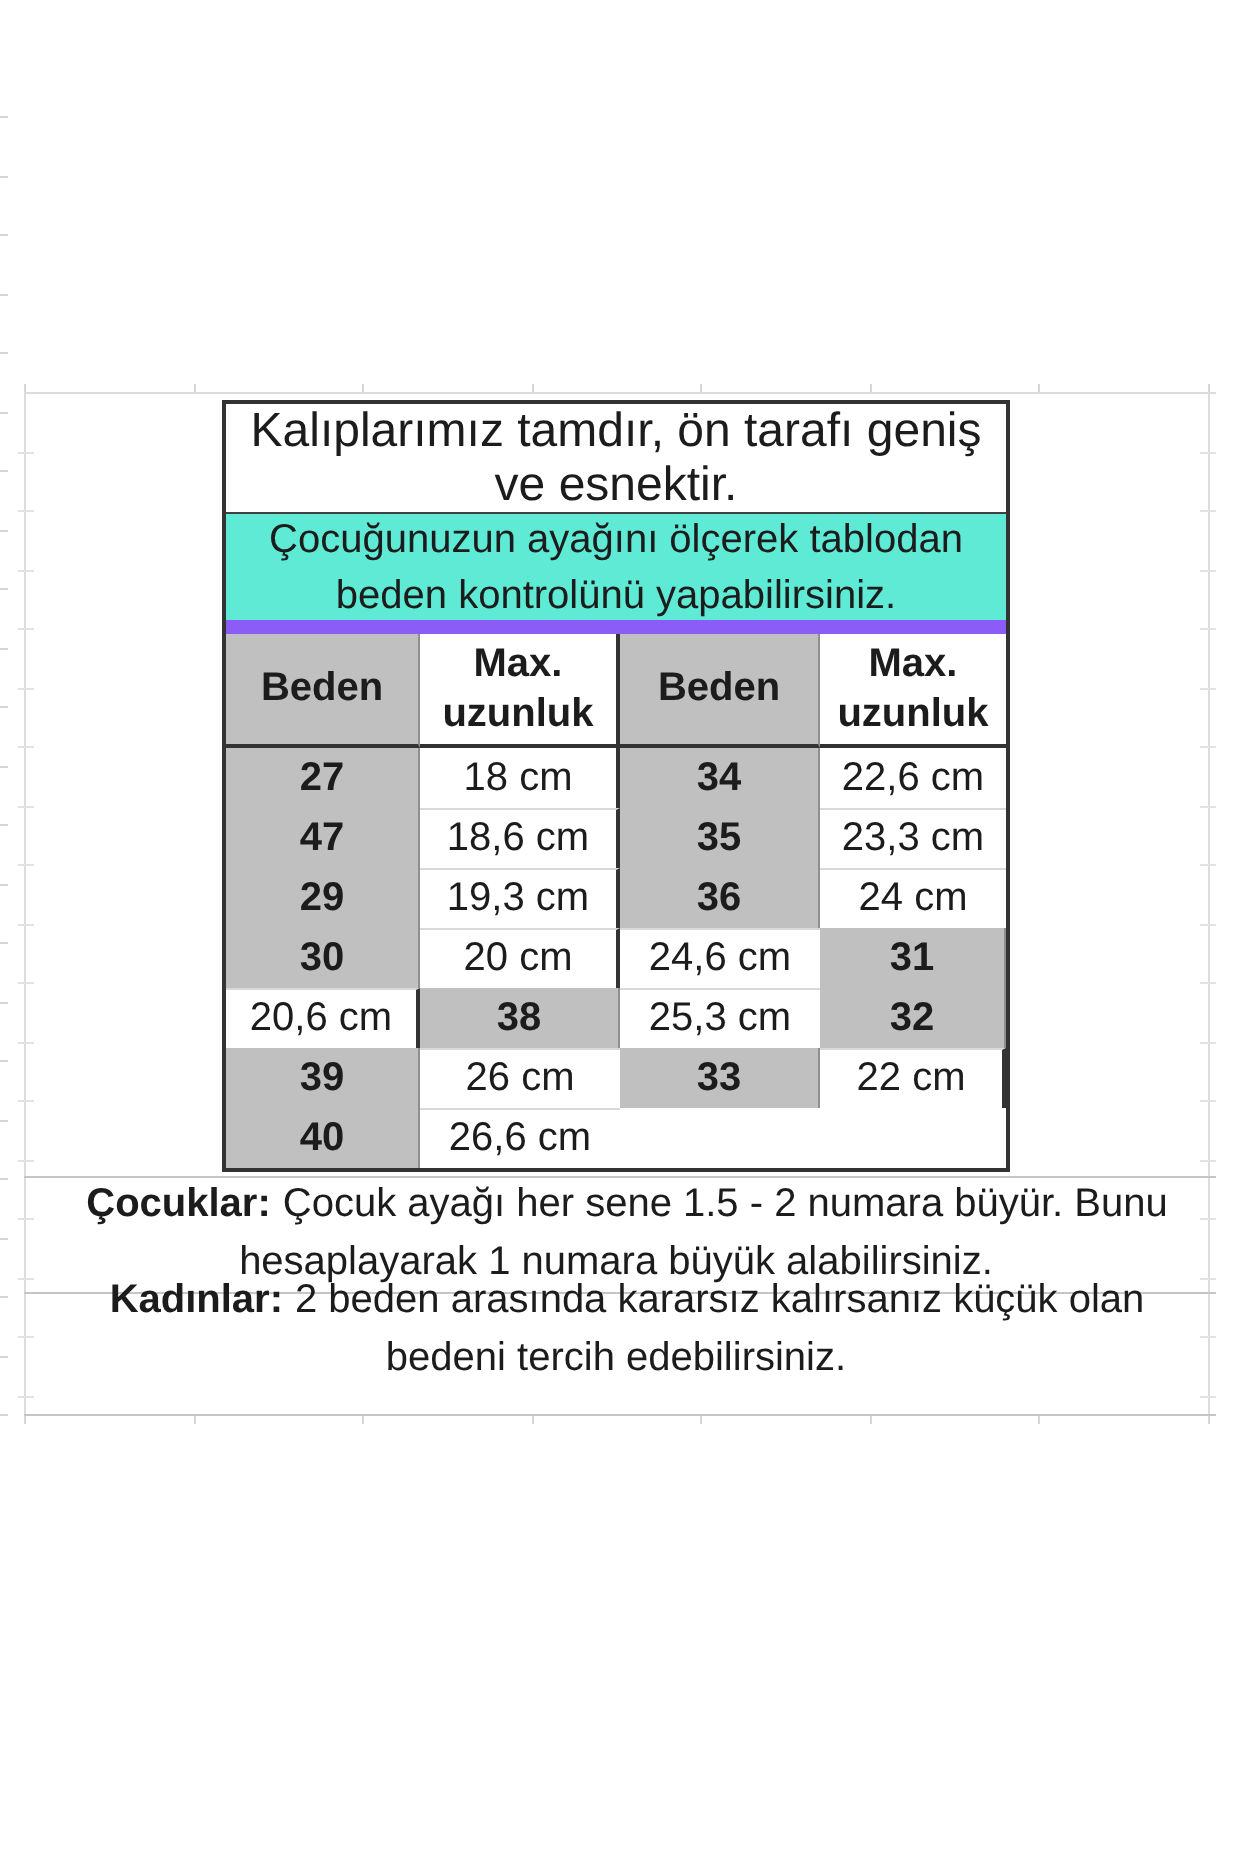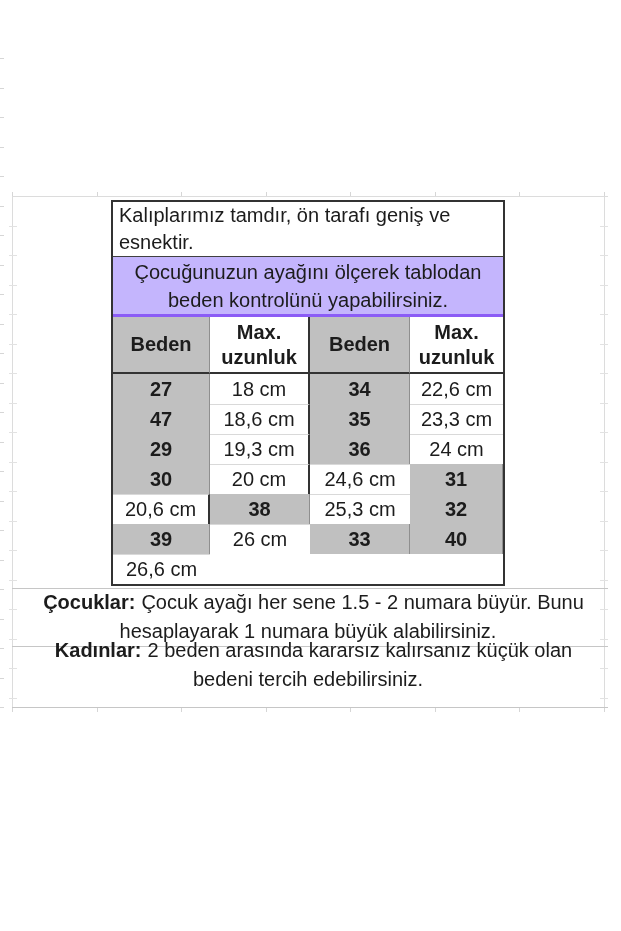--- a/index.html
+++ b/index.html
@@ -20,28 +20,28 @@
     left: 111px; top: 200px;
     width: 394px;
     box-sizing: border-box;
     border: 2px solid #333333;
     background: #ffffff;
   }
   .tb-title {
     height: 55px;
     border-bottom: 1px solid #404040;
     display: flex; align-items: center; justify-content: center;
-    text-align: left;
-    font-size: 20px; line-height: 27px;
+    text-align: center;
+    font-size: 24px; line-height: 27px;
     padding: 0 6px; box-sizing: border-box;
   }
   .tb-yellow {
     height: 60px;
-    border-bottom: 3px solid #8b5cf6;
-    background: #c4b5fd;
+    border-bottom: 7px solid #8b5cf6;
+    background: #5eead4;
     display: flex; align-items: center; justify-content: center;
     text-align: center;
     font-size: 20px; line-height: 28px;
     padding: 0 6px; box-sizing: border-box;
   }
   .tb-grid {
     display: grid;
     grid-template-columns: 97px 100px 100px 93px;
     grid-template-rows: 57px repeat(7, 30px);
   }
@@ -183,20 +183,21 @@
         <div class="cell val midr rowline">20 cm</div>
         <div class="cell val rowline">24,6 cm</div>
         <div class="cell beden sepr">31</div>
         <div class="cell val midr rowline">20,6 cm</div>
         <div class="cell beden sepr">38</div>
         <div class="cell val rowline">25,3 cm</div>
         <div class="cell beden sepr">32</div>
         <div class="cell beden sepr">39</div>
         <div class="cell val rowline">26 cm</div>
         <div class="cell beden sepr">33</div>
+        <div class="cell val midr rowline">22 cm</div>
         <div class="cell beden sepr">40</div>
         <div class="cell val rowline">26,6 cm</div>
       </div>
   </div>
 
   <div class="note note-1">
     <div class="inner"><b>Çocuklar:</b><span>Çocuk ayağı her sene 1.5 - 2 numara büyür. Bunu hesaplayarak 1 numara büyük alabilirsiniz.</span></div>
   </div>
 
   <div class="note note-2">

